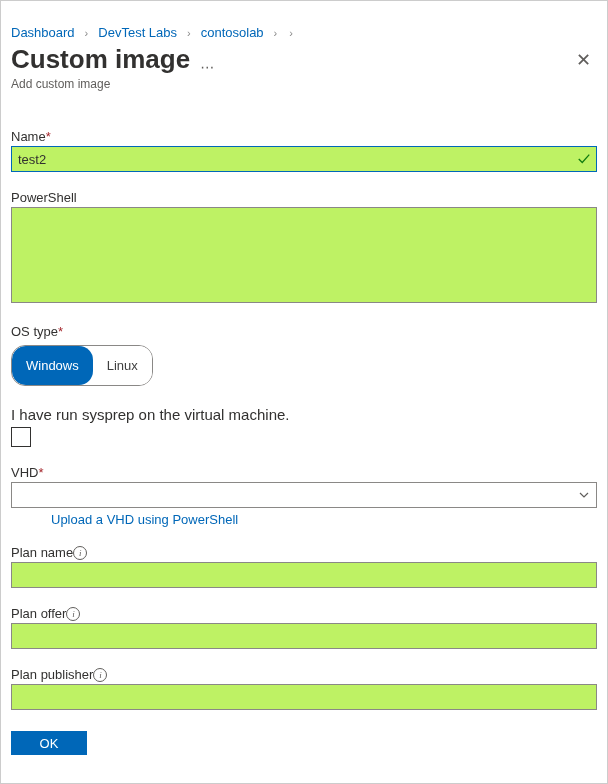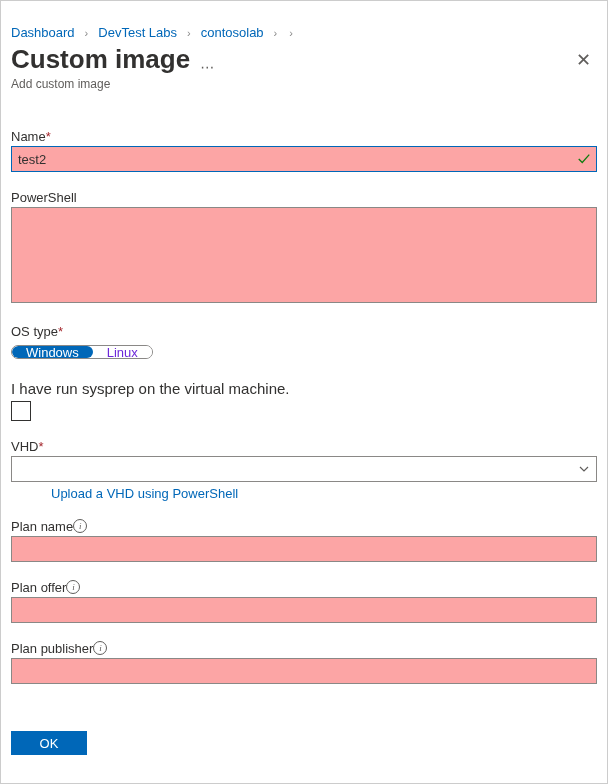--- a/index.html
+++ b/index.html
@@ -39,36 +39,36 @@
     .field:first-child { margin-top: 24px;}
     .label { font-size: 13px; color: #323130; display: flex; align-items: center; gap: 0; margin-bottom: 2px;}
     .req { color: #a4262c; }
     .info-icon {
       display: inline-flex; align-items: center; justify-content: center;
       width: 14px; height: 14px; border: 1px solid #605e5c; border-radius: 50%;
       font-size: 9px; color: #605e5c; font-style: italic; font-family: Georgia, serif;
     }
     .text-input {
       width: 100%; height: 26px; border: 1px solid #8a8886; padding: 0 6px;
-      font-size: 13px; font-family: inherit; color: #323130; background:#fca5a5;
+      font-size: 13px; font-family: inherit; color: #323130; background:#bef264;
     }
     .text-input.valid { border: 1px solid #0067b8; padding-right: 28px; }
     .input-wrap { position: relative; }
     .check-icon {
       position: absolute; right: 6px; top: 50%; transform: translateY(-50%);
       width: 14px; height: 14px;
     }
     textarea.text-input { height: 96px; padding: 4px 6px; resize: none; }
     .toggle-group {
       display: inline-flex; border: 1px solid #8a8886; border-radius: 14px;
-      overflow: hidden; margin-top: 4px; height: 14px; justify-content: center;
+      overflow: hidden; margin-top: 4px; height: 41px; justify-content: center;
     }
     .toggle-opt {
       padding: 0 14px; font-size: 13px; display: flex; align-items: center;
-      cursor: pointer; background: #fff; color: #6d28d9;
+      cursor: pointer; background: #fff; color: #404040;
     }
     .toggle-opt.selected { background: #0067b8; color: #fff; border-radius: 14px; }
     .chk-row { margin-top: 20px; }
     .chk-label { font-size: 15px; color: #323130; display: block; margin-bottom: 4px;}
     .chk {
       width: 20px; height: 20px; border: 1px solid #323130; background:#fff; cursor: pointer;
     }
     .select-input {
       width: 100%; height: 26px; border: 1px solid #8a8886; background:#fff;
       display: flex; align-items: center; justify-content: flex-end; padding: 0 6px;

